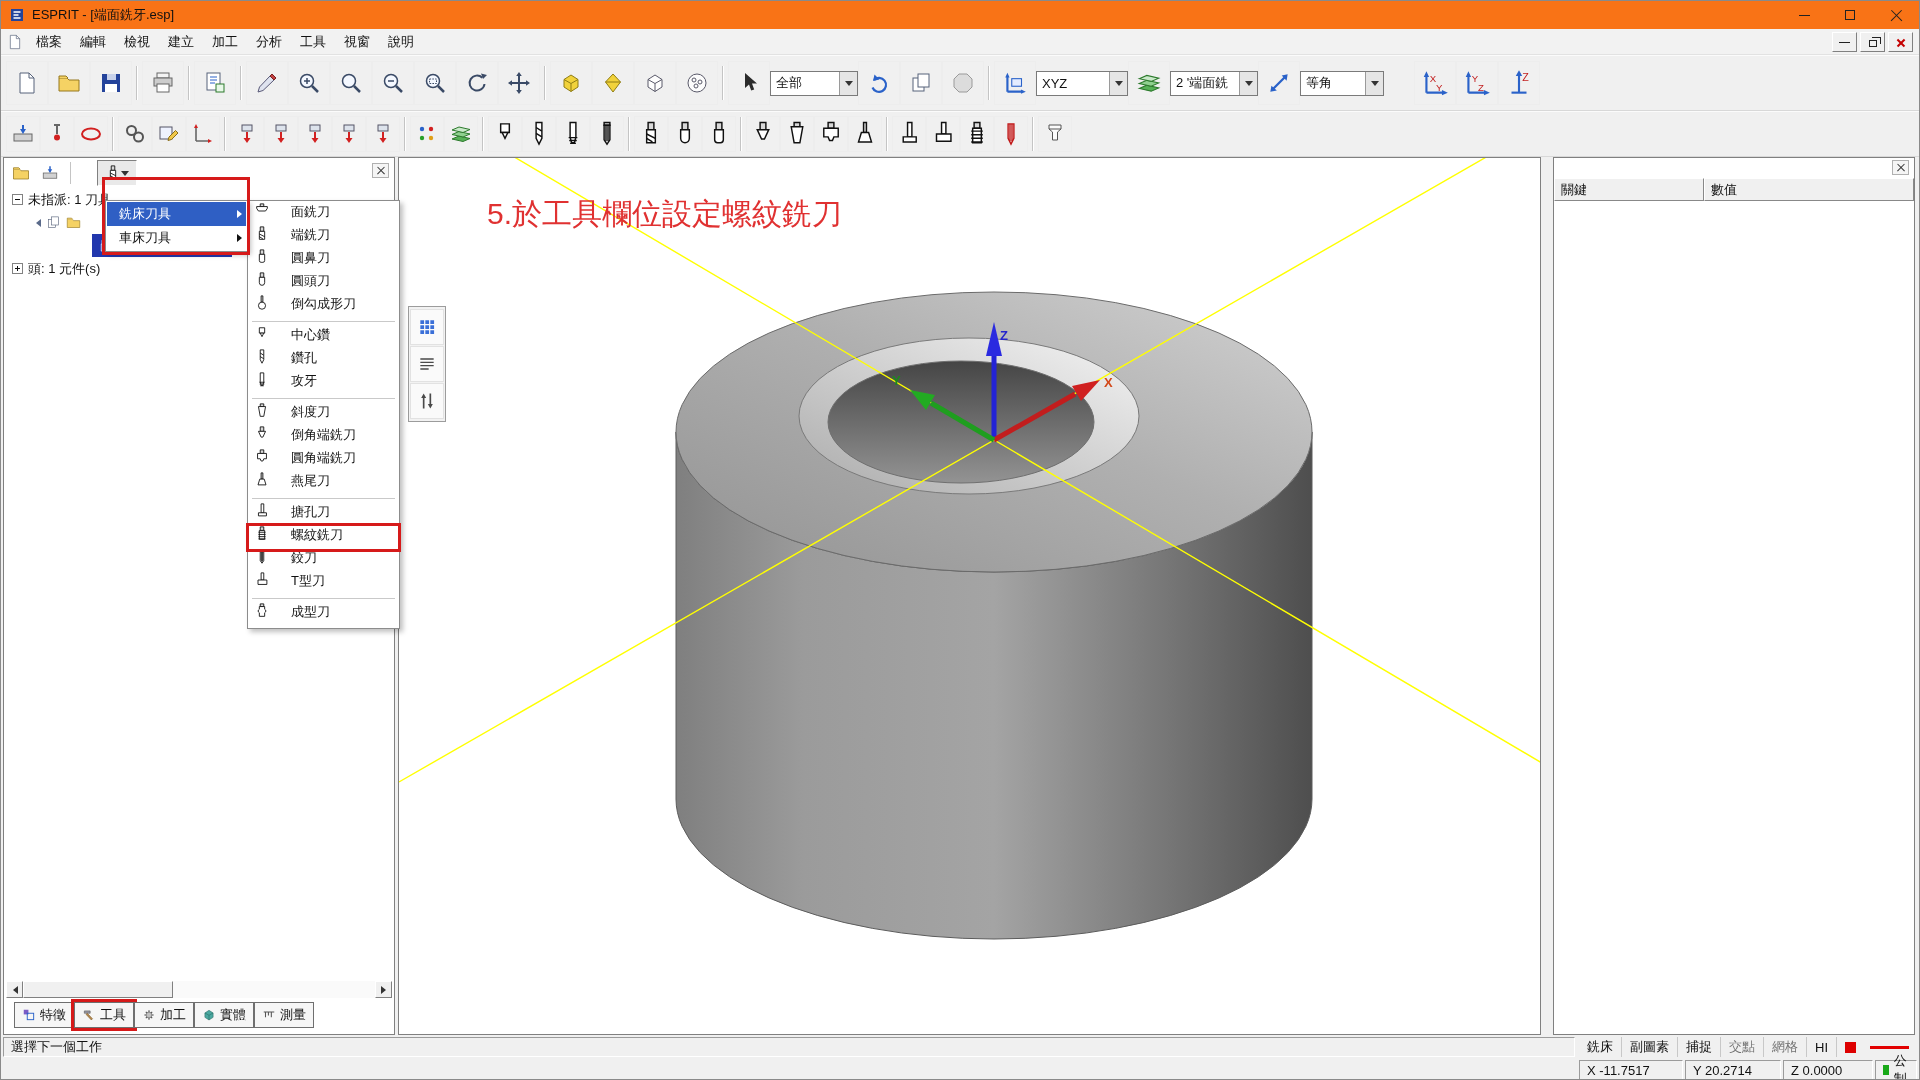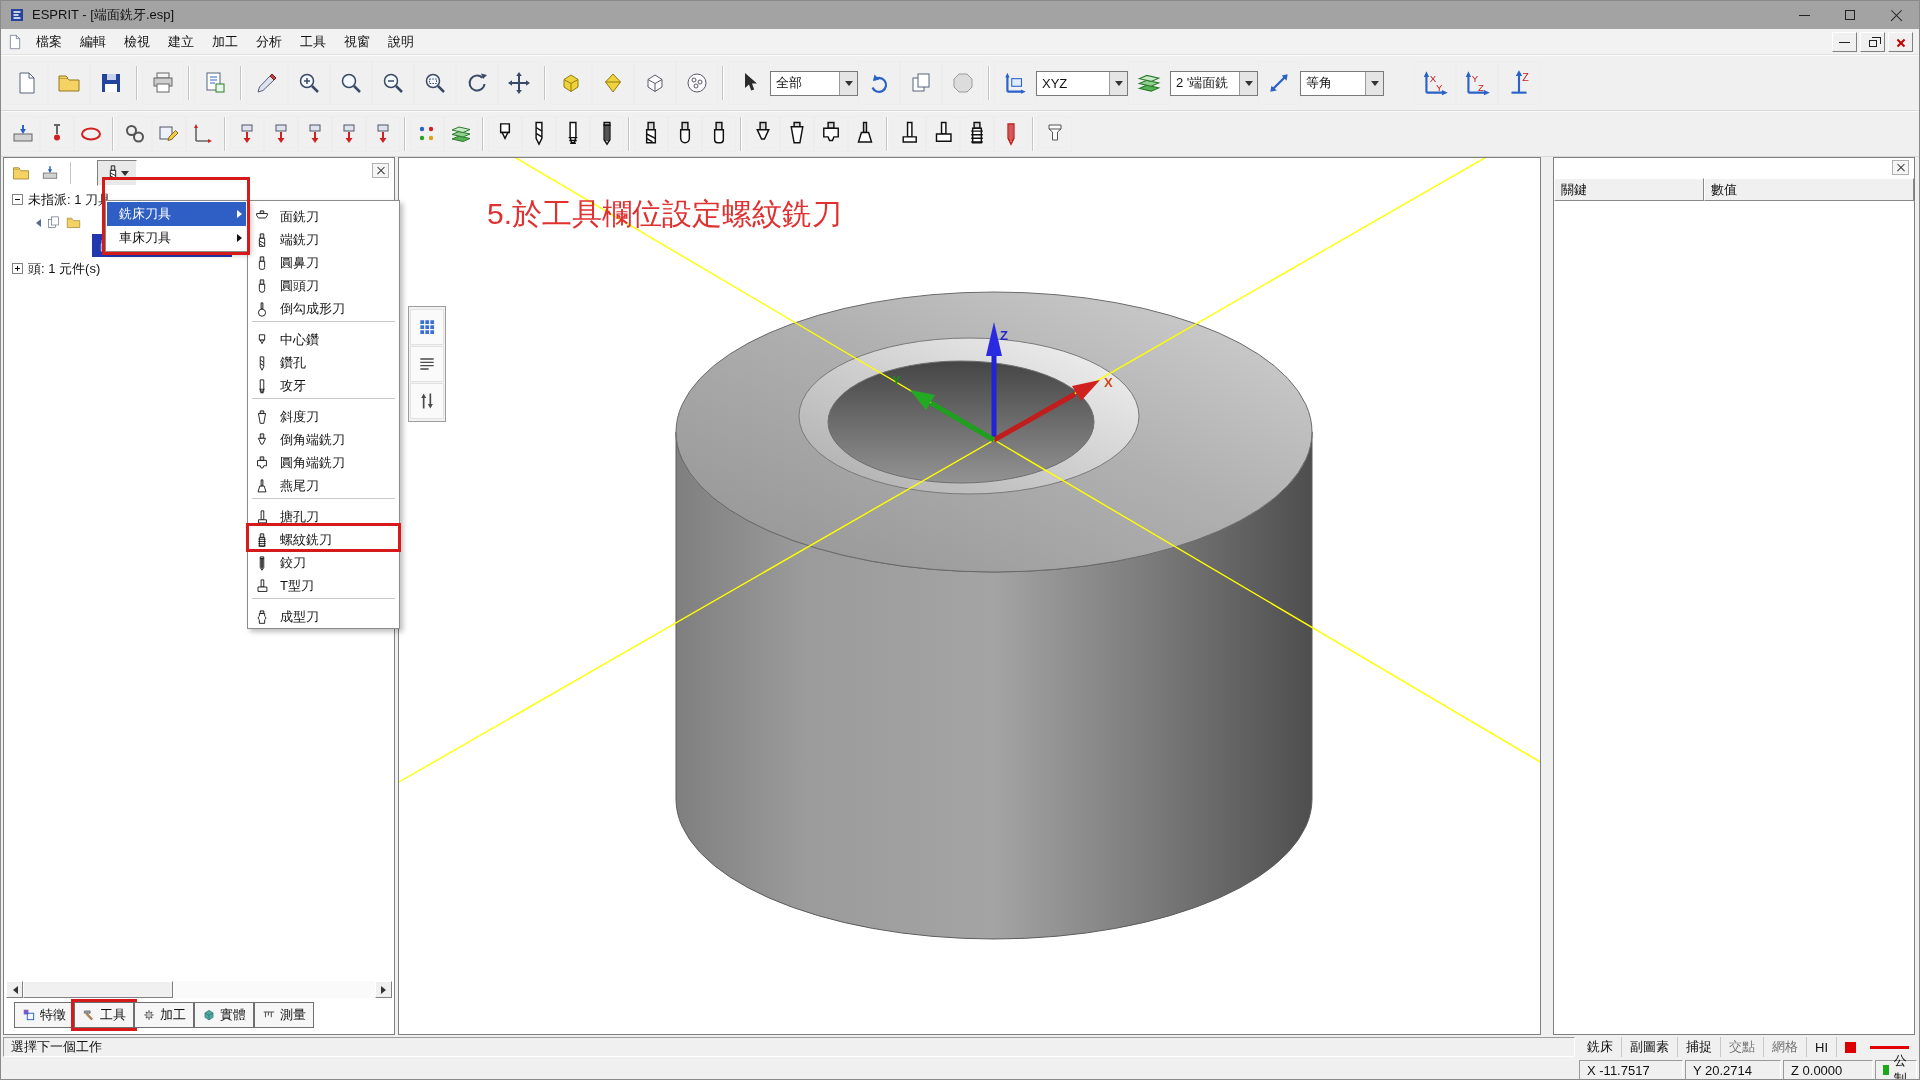--- a/index.html
+++ b/index.html
@@ -1,21 +1,21 @@
 <!DOCTYPE html>
 <html><head>
 <meta charset="utf-8">
 <style>
 *{margin:0;padding:0;box-sizing:border-box}
 html,body{width:1920px;height:1080px}
 body{font-family:"Liberation Sans","DejaVu Sans",sans-serif;background:#d6d6d6}
 #app{position:relative;width:1920px;height:1080px;background:#f0f0f0;border:1px solid #8a8a8a;overflow:hidden;font-size:13px;color:#111}
 svg{display:block}
 
-#titlebar{position:absolute;left:0;top:0;width:100%;height:28px;background:#a3a3a3;display:flex;align-items:center;padding-left:8px;gap:7px}
+#titlebar{position:absolute;left:0;top:0;width:100%;height:28px;background:#f97316;display:flex;align-items:center;padding-left:8px;gap:7px}
 .winbtns{position:absolute;right:0;top:0;height:28px;display:flex}
 .wb{width:46px;height:28px;display:flex;align-items:center;justify-content:center}
 .g-min{width:11px;height:0;border-top:1px solid #222}
 .g-max{width:10px;height:10px;border:1px solid #222}
 .g-x{position:relative;width:13px;height:13px}
 .g-x::before,.g-x::after{content:"";position:absolute;left:-1px;top:6px;width:15px;height:1.4px;background:#222}
 .g-x::before{transform:rotate(45deg)}.g-x::after{transform:rotate(-45deg)}
 
 #menubar{position:absolute;left:0;top:28px;width:100%;height:26px;background:#f2f2f2;display:flex;align-items:center;padding-left:6px;border-bottom:1px solid #e2e2e2}
 .mi{padding:3px 9px}
@@ -59,21 +59,21 @@
 .hstrack{flex:1;height:17px;background:#fafafa;position:relative}
 .hsthumb{position:absolute;left:0;top:0;width:150px;height:17px;background:#f0f0f0;border:1px solid;border-color:#fff #808080 #808080 #fff}
 #lp-tabs{position:absolute;left:10px;bottom:6px;display:flex;gap:0}
 .ltab{height:26px;display:flex;align-items:center;gap:4px;padding:0 7px;background:#f6f6f6;border:1px solid #6f6f6f}
 
 .gmenu{position:absolute;left:104px;top:199px;width:143px;background:#fff;border:1px solid #8c8c8c;box-shadow:3px 3px 5px rgba(0,0,0,.25);z-index:40;padding:1px}
 .gitem{height:24px;display:flex;align-items:center;padding:0 0 0 12px}
 .gsel{background:#2f5fc4;color:#fff}
 .arr-r{margin-left:auto;width:0;height:0;border:4px solid transparent;border-left:5px solid currentColor}
 .smenu{position:absolute;left:246px;top:199px;width:153px;background:#fff;border:1px solid #8c8c8c;box-shadow:3px 3px 5px rgba(0,0,0,.25);z-index:39;padding:2px 1px}
-.sitem{height:23px;display:flex;align-items:flex-end;gap:10px;padding:0 6px 0 5px}
+.sitem{height:23px;display:flex;align-items:flex-start;gap:21px;padding:0 6px 0 5px}
 .msep{height:0;border-top:1px solid #c9c9c9;border-bottom:1px solid #fff;margin:3px 3px}
 .redol{outline:3px solid #d61a1a}
 .redbox{position:absolute;border:3px solid #d61a1a;z-index:50;pointer-events:none}
 
 #viewport{position:absolute;left:397px;top:156px;width:1143px;height:878px;background:#fff;border:1px solid #808080;overflow:hidden}
 #anno{position:absolute;left:88px;top:36px;font-size:30px;color:#e03131;z-index:10;white-space:nowrap}
 #palette{position:absolute;left:9px;top:148px;width:38px;background:#f2f2f2;border:1px solid #9c9c9c;z-index:5;padding:1px}
 .pbtn{width:34px;height:36px;display:flex;align-items:center;justify-content:center;border:1px solid #e2e2e2;background:#fafafa;margin:1px 0}
 
 #rpanel{position:absolute;left:1552px;top:156px;width:362px;height:878px;background:#fff;border:1px solid #808080}

